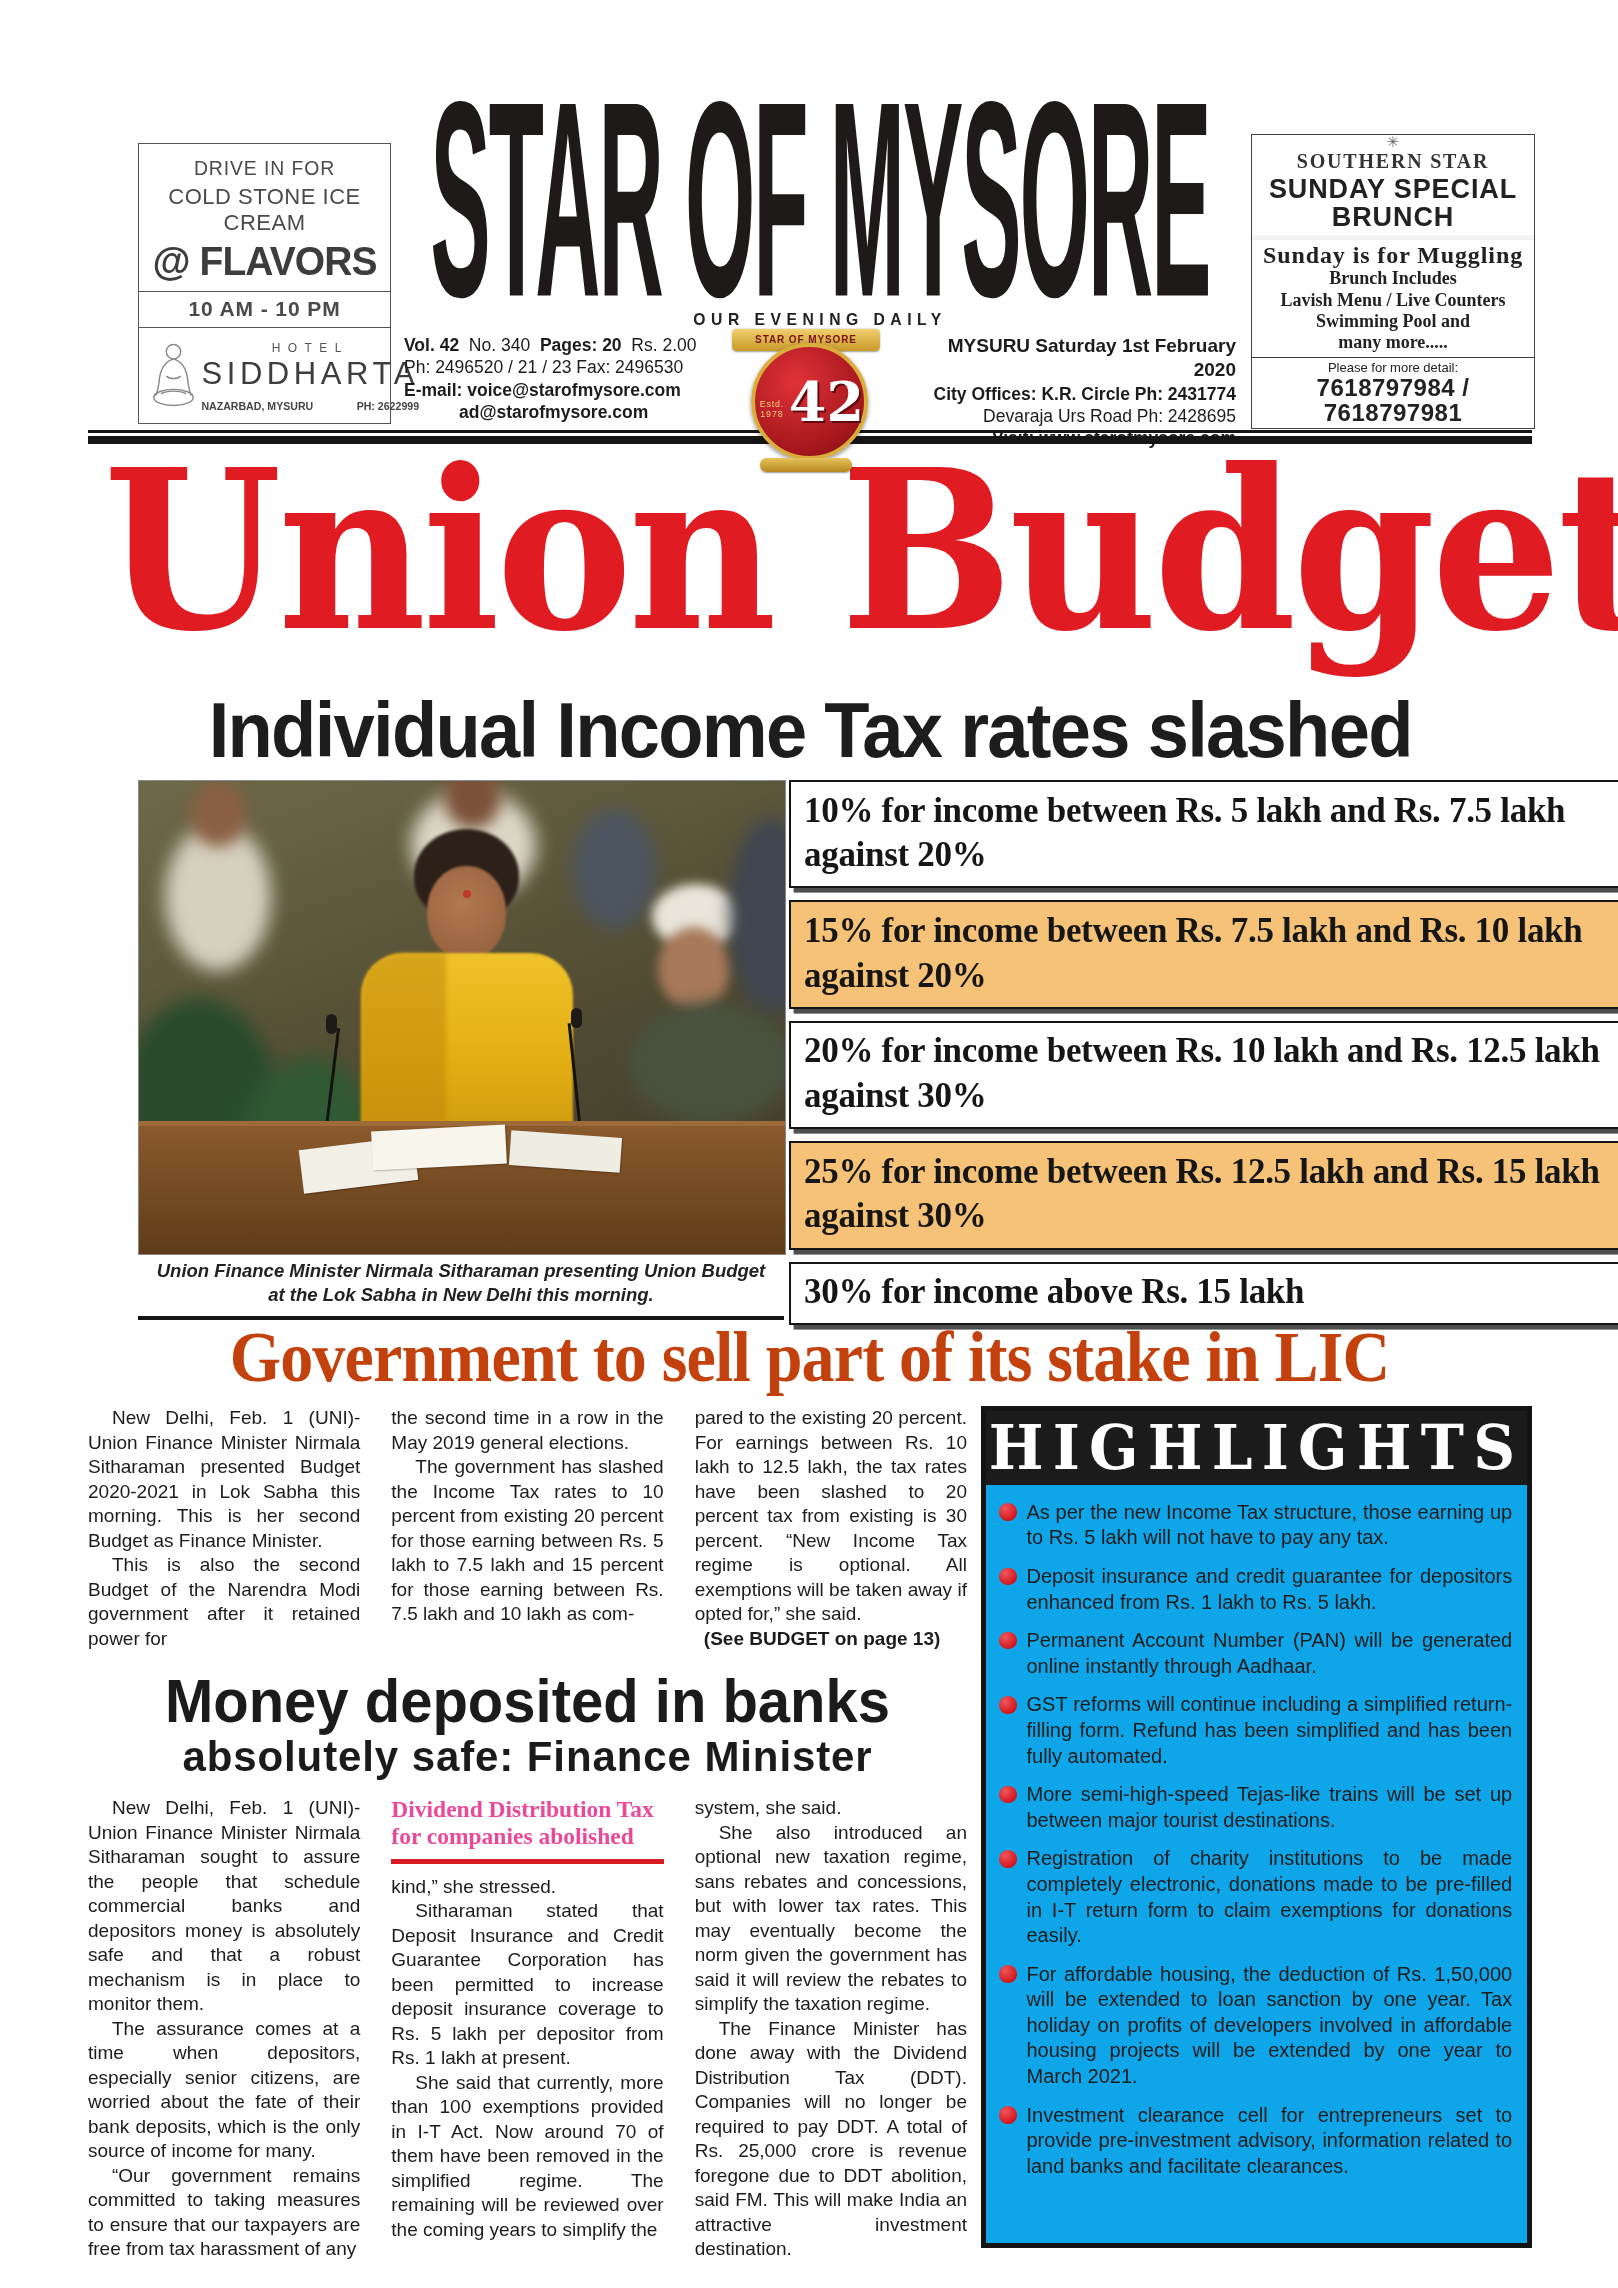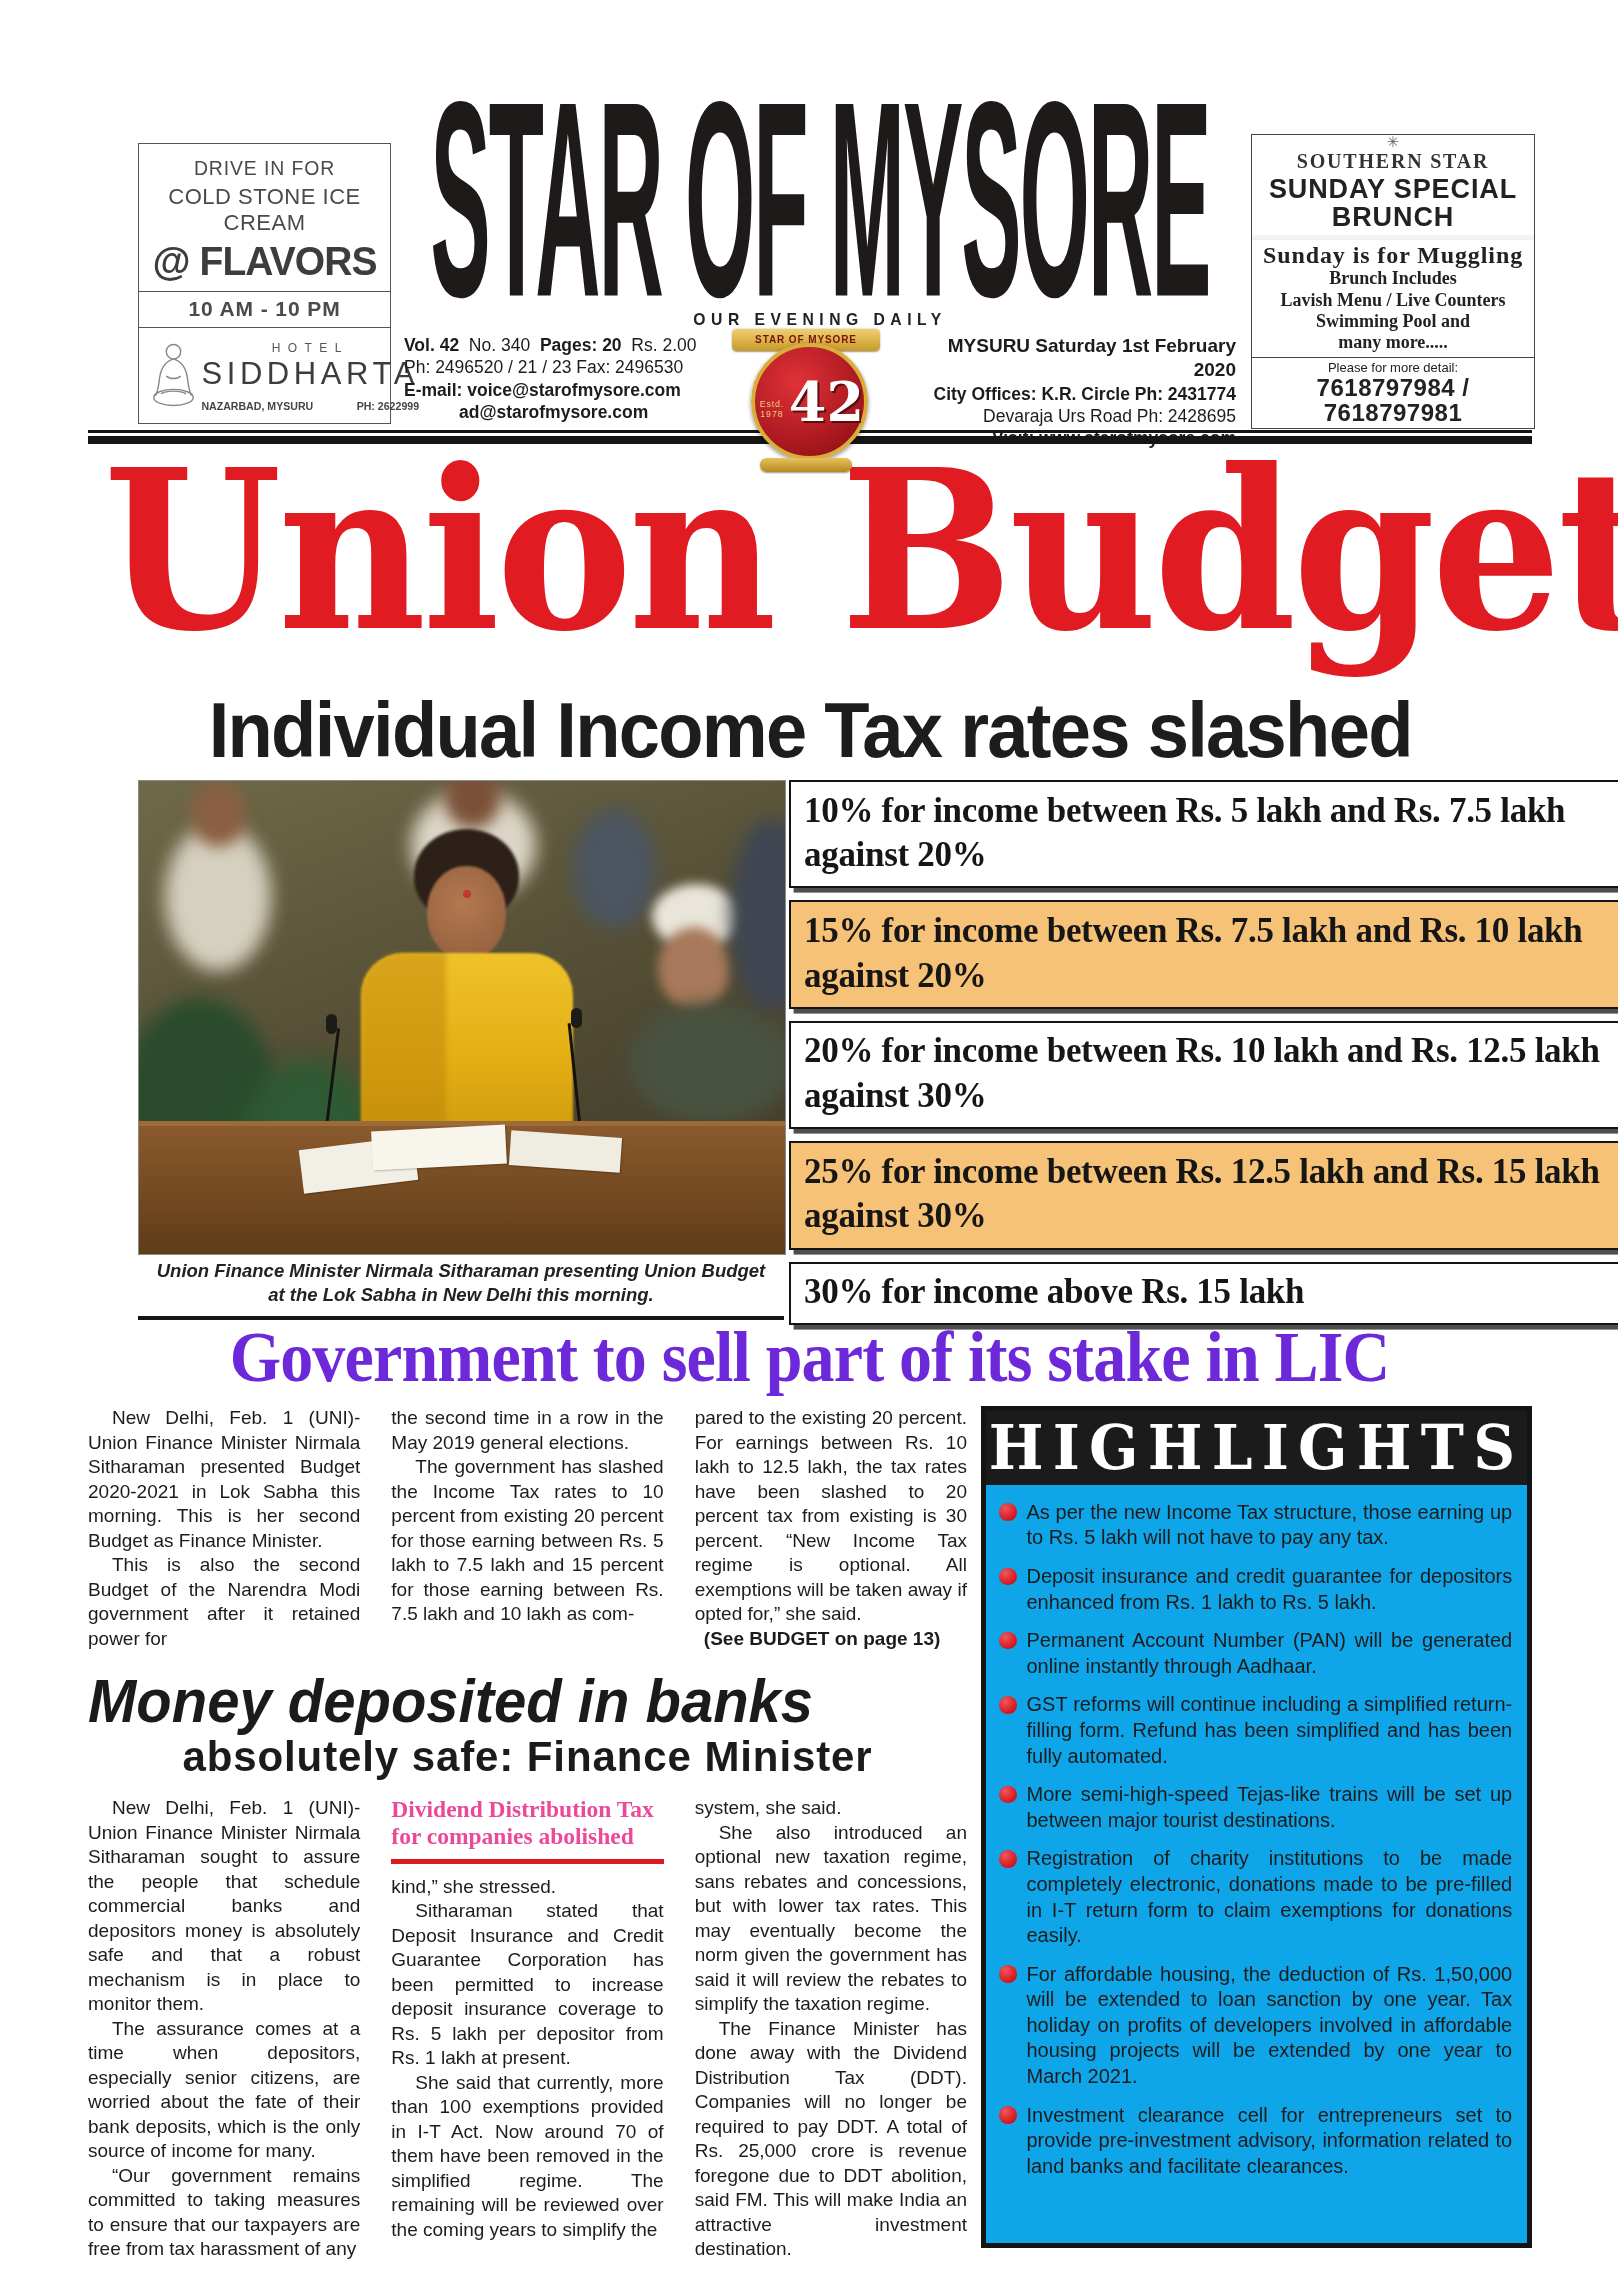--- a/index.html
+++ b/index.html
@@ -64,31 +64,31 @@
   .photo div{position:absolute;}
   .blob{border-radius:50%;}
   .caption{left:138px;top:1259px;width:646px;text-align:center;font-size:18.5px;font-weight:bold;font-style:italic;line-height:1.3;color:#222;}
   .caption-rule{left:138px;top:1316px;width:646px;height:3.7px;background:#151515;}
   
   .tax-boxes{left:789px;top:780px;width:868px;display:flex;flex-direction:column;gap:12px;}
   .tax-box{border:2.8px solid #141414;background:#fff;padding:6.5px 13px 8.3px;box-shadow:4.6px 4.6px 0 #4e4e4e;
            font-family:"Liberation Serif","DejaVu Serif",serif;font-weight:bold;font-size:35px;line-height:1.28;color:#161616;letter-spacing:-0.3px;}
   .tax-box.orange{background:#f6c277;}
   
-  .lic-headline{left:88px;top:1322px;width:1444px;text-align:center;color:#6d28d9;}
+  .lic-headline{left:88px;top:1322px;width:1444px;text-align:center;color:#c2410c;}
   .lic-headline span{display:inline-block;font-family:"Liberation Serif","DejaVu Serif",serif;font-weight:bold;font-size:71px;line-height:1;
                      transform:scaleX(0.93);transform-origin:center top;white-space:nowrap;letter-spacing:-0.9px;}
   .cols{display:flex;gap:31px;}
   .col{flex:1;}
   .body-text p{margin:0;font-size:19px;line-height:1.29;text-align:justify;text-indent:24px;}
   .body-text p.cont{text-indent:0;}
   .body-text p.see{font-weight:bold;text-indent:9.2px;}
   .lic-cols{left:88px;top:1406px;width:879px;}
   
-  .money-h1{left:88px;top:1667px;width:879px;text-align:left;font-style:italic;}
+  .money-h1{left:88px;top:1667px;width:879px;text-align:center;}
   .money-h1 span{display:inline-block;font-weight:bold;font-size:58px;letter-spacing:0px;color:#1b1b1b;transform:scaleY(1.04);white-space:nowrap;}
   .money-h2{left:88px;top:1733px;width:879px;text-align:center;}
   .money-h2 span{font-weight:bold;font-size:42px;letter-spacing:0.9px;color:#1b1b1b;white-space:nowrap;}
   .money-cols{left:88px;top:1796px;width:879px;}
   .red-subhead{font-family:"Liberation Serif","DejaVu Serif",serif;font-weight:bold;font-size:23.5px;line-height:1.15;color:#ec4899;}
   .red-rule{height:4.6px;background:#d91a21;margin:9.2px 0 11px;}
   
   .highlights{left:981px;top:1406px;width:551px;height:842px;border:5.5px solid #141414;background:#0ea5e9;box-sizing:border-box;}
   .hl-header{background:#1b1b1b;height:74px;display:flex;align-items:center;justify-content:center;}
   .hl-header span{font-family:"DejaVu Serif","Liberation Serif",serif;font-weight:bold;font-size:58px;color:#fff;letter-spacing:9.2px;transform:scaleY(1.05);white-space:nowrap;}

